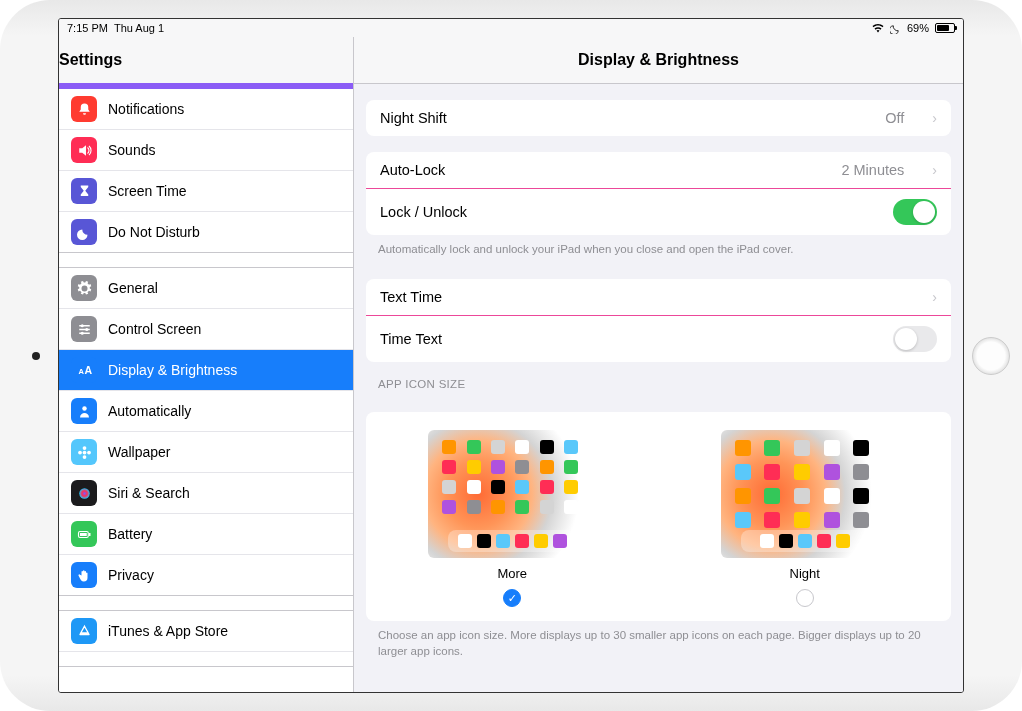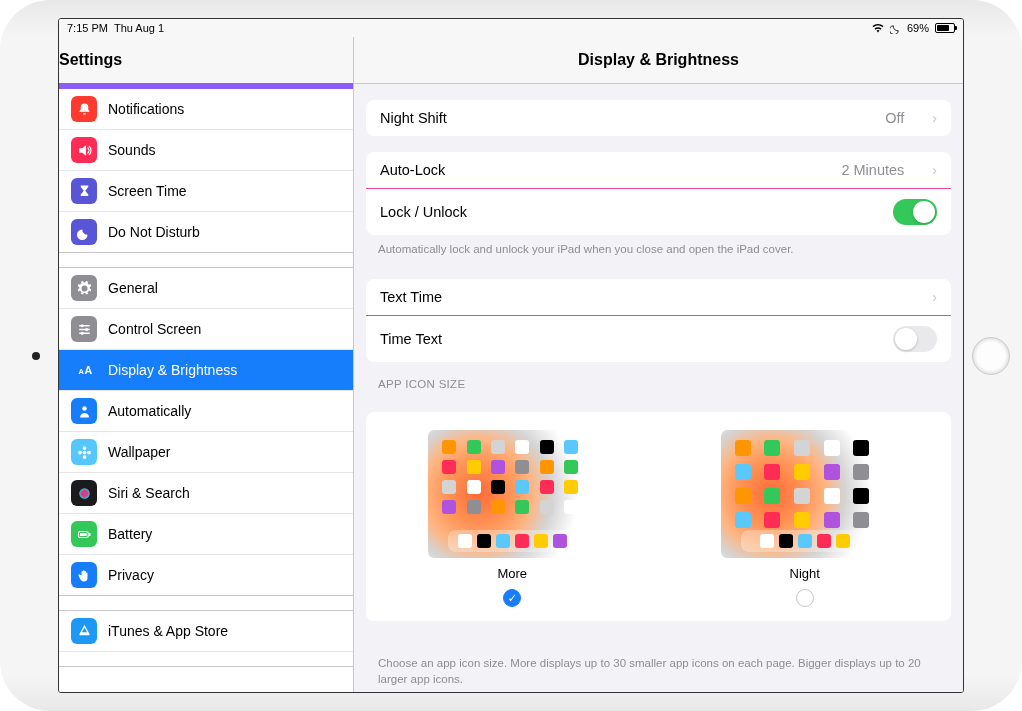--- a/index.html
+++ b/index.html
@@ -334,17 +334,17 @@
                     <div class="mock-icon" style="background: rgb(90, 200, 250);"></div>
                     <div class="mock-icon" style="background: rgb(255, 45, 85);"></div>
                     <div class="mock-icon" style="background: rgb(255, 204, 0);"></div>
                   </div>
                 </div>
                 <div class="opt-label">Night</div>
                 <div class="radio"></div>
               </div>
             </div>
         </div>
-        <div class="footer-text" style="padding-bottom:16px;margin-top:28px;">Choose an app icon size. More displays up to 30 smaller app icons on each page. Bigger displays up to 20 larger app icons.</div>
+        <div class="footer-text" style="padding-bottom:16px;">Choose an app icon size. More displays up to 30 smaller app icons on each page. Bigger displays up to 20 larger app icons.</div>
       </div>
     </div>
   </div>
 </div>
 
 </body></html>

